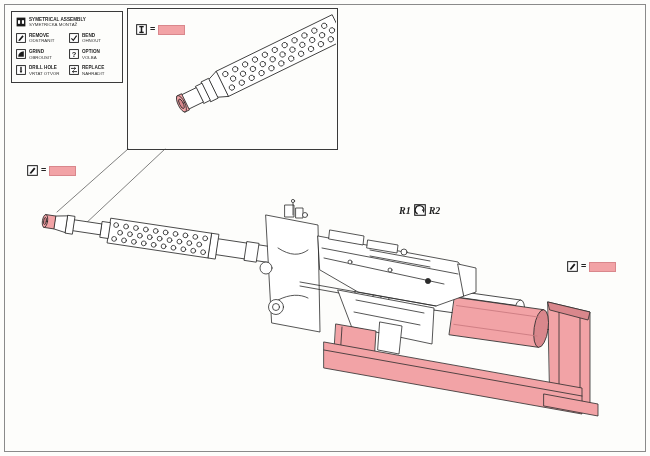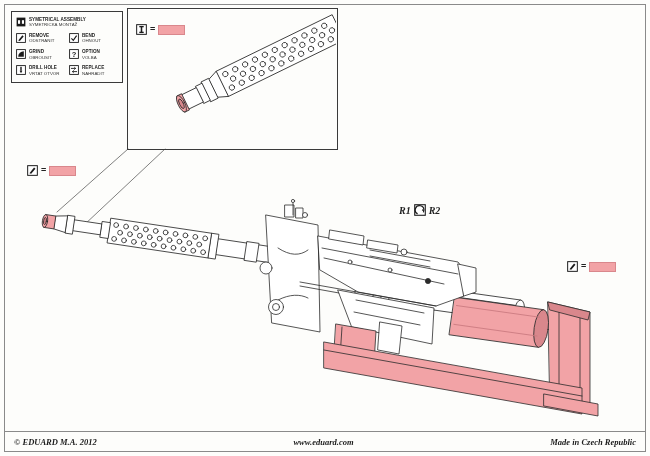--- a/index.html
+++ b/index.html
@@ -354,20 +354,15 @@
     <span class="nicon">
       <svg viewBox="0 0 10 10">
           <rect x="0.6" y="0.6" width="8.8" height="8.8" fill="#fff" stroke="#1a1a1a" stroke-width="0.9"></rect>
           <path d="M3 8.2 A3.6 3.6 0 1 1 8.2 5.4" fill="none" stroke="#1a1a1a" stroke-width="1"></path>
           <path d="M8.2 5.4 L6.7 4.9 M8.2 5.4 L7.8 7" fill="none" stroke="#1a1a1a" stroke-width="0.9"></path>
         </svg>
     </span>
     <span>R2</span>
   </div>
 
-  <div class="footer">
-    <span>© EDUARD  M.A. 2012</span>
-    <span>www.eduard.com</span>
-    <span>Made in Czech Republic</span>
-  </div>
 
   <div class="frame"></div>
 </div>
 
 </body></html>

